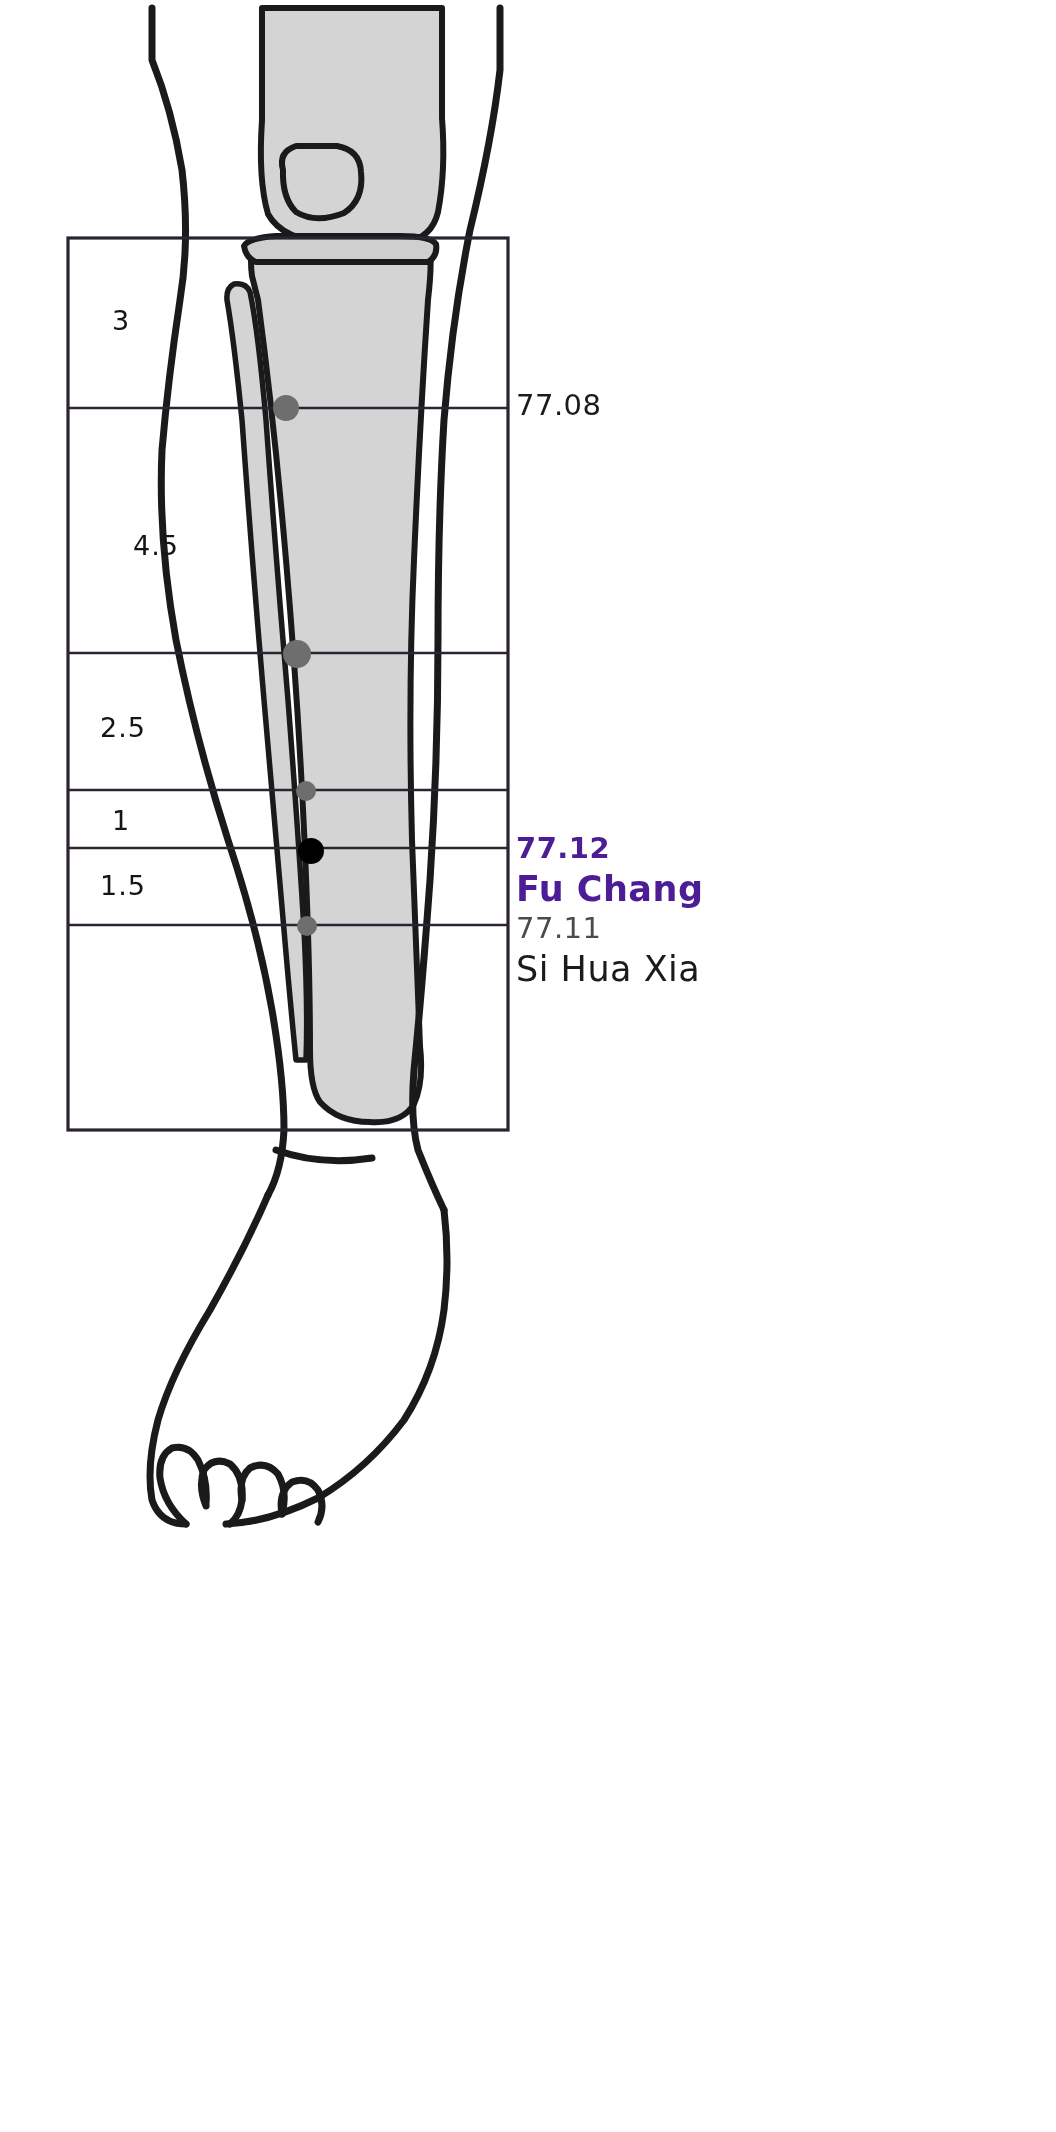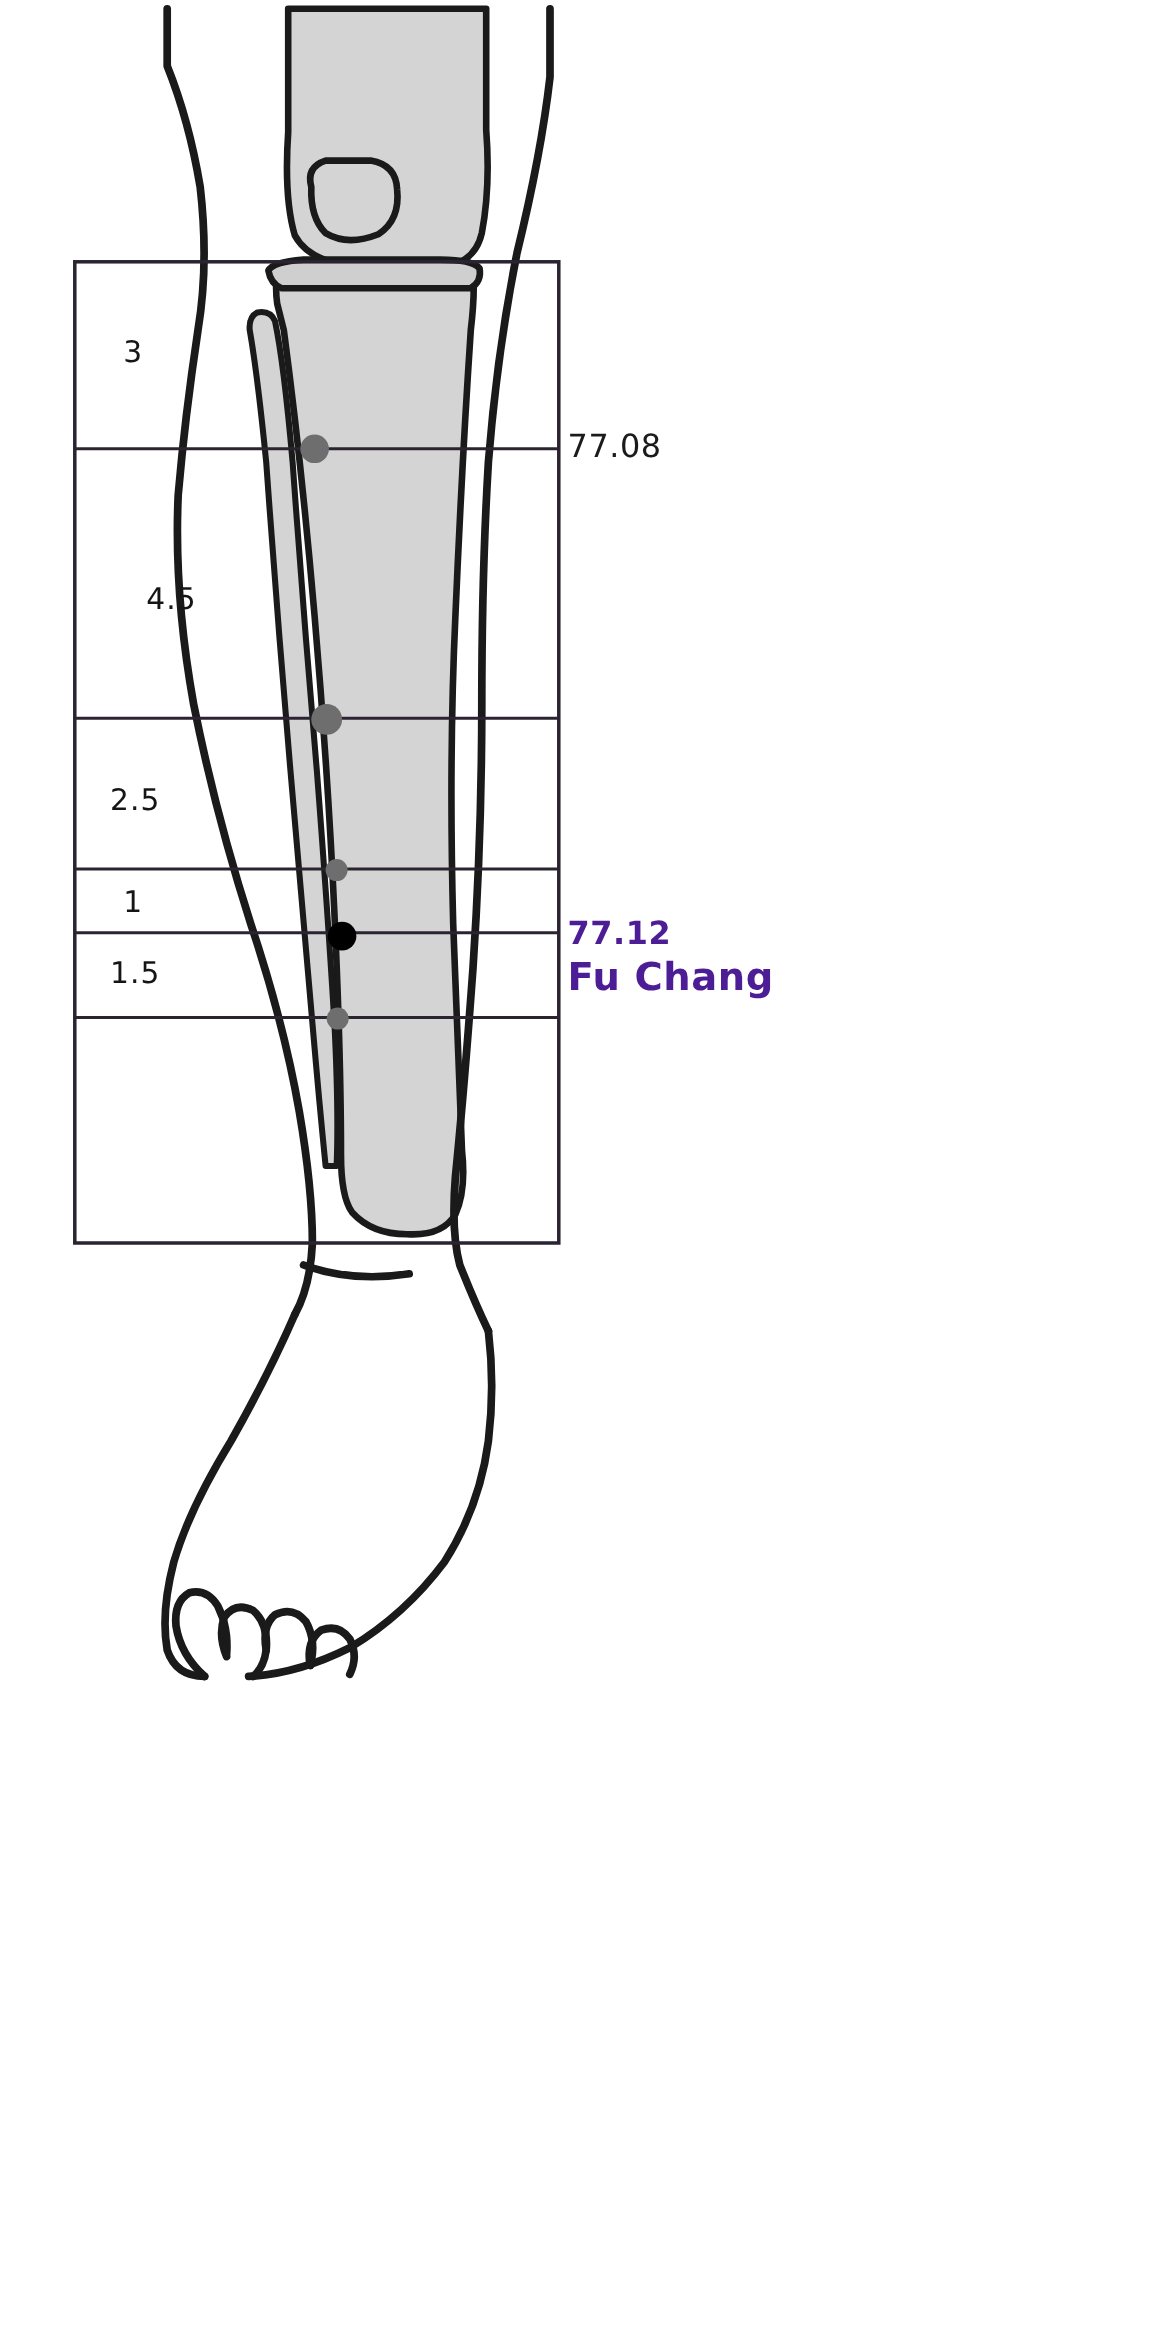--- a/index.html
+++ b/index.html
@@ -124,14 +124,18 @@
 
   <div class="pt-group" style="left:516px;top:630px;">
   </div>
 
 
   <div class="pt-group bold" style="left:516px;top:828px;">
     <div class="pt-code">77.12</div>
     <div class="pt-name">Fu Chang</div>
   </div>
 
+  <div class="pt-group" style="left:516px;top:908px;">
+    <div class="pt-code">77.11</div>
+    <div class="pt-name">Si Hua Xia</div>
+  </div>
 
 </div>
 
 </body></html>

